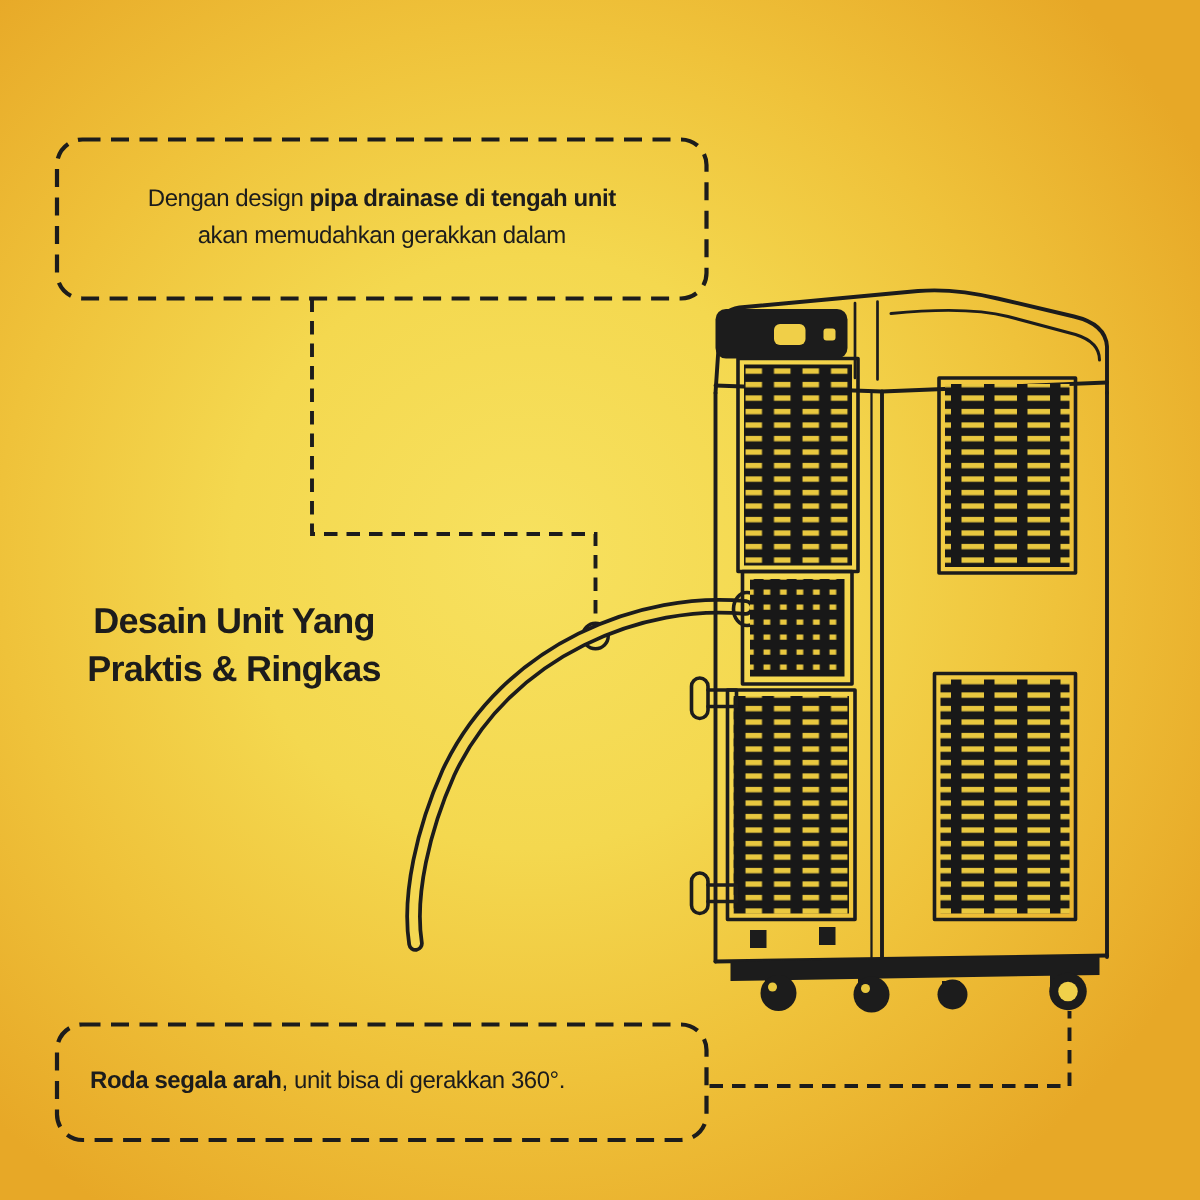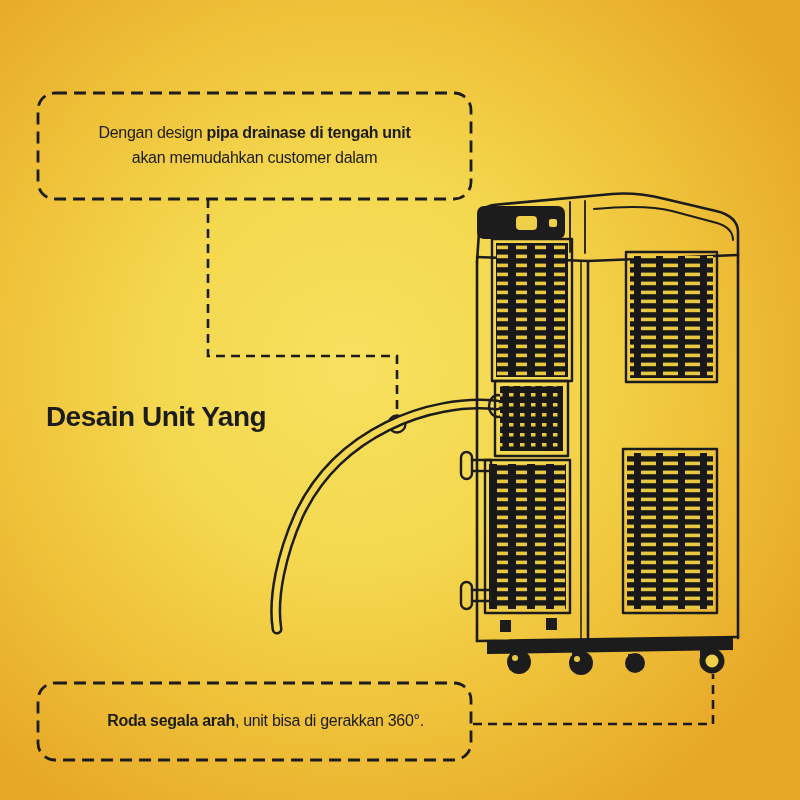--- a/index.html
+++ b/index.html
@@ -5,38 +5,39 @@
   html,body{margin:0;padding:0;}
   .stage{
     position:relative;width:800px;height:800px;overflow:hidden;
     background:radial-gradient(520px 520px at 44% 46%, #f7e15f 0%, #f4d84f 38%, #efc23a 68%, #e7a827 100%);
     font-family:"Liberation Sans", sans-serif;color:#1c1c1c;
   }
   .overlay{position:absolute;left:0;top:0;width:800px;height:800px;z-index:1;}
   .txt{position:absolute;z-index:2;}
   .callout{display:flex;flex-direction:column;justify-content:center;font-size:16px;line-height:1.55;}
   .callout-top{left:38px;top:93px;width:433px;height:106px;text-align:center;}
-  .callout-bottom{left:38px;top:683px;width:433px;height:77px;text-align:center;padding-left:22px;box-sizing:border-box;}
+  .callout-bottom{left:38px;top:683px;width:433px;height:77px;text-align:left;padding-left:22px;box-sizing:border-box;}
   .callout .line{white-space:nowrap;letter-spacing:-0.3px;}
   .b{font-weight:700;}
-  .headline{left:16px;top:399px;width:280px;text-align:center;font-weight:700;font-size:28px;line-height:1.32;letter-spacing:-0.5px;}
+  .headline{left:16px;top:399px;width:280px;text-align:center;font-weight:700;font-size:24px;line-height:1.32;letter-spacing:-0.5px;}
   .headline .line{white-space:nowrap;}
 </style>
 </head>
 <body>
 
 <div class="stage">
 
   <div class="txt headline">
     <div class="line">Desain Unit Yang</div>
+    <div class="line">Praktis &amp; Ringkas</div>
   </div>
 
   <div class="txt callout callout-top">
     <div class="line"><span>Dengan design </span><span class="b">pipa drainase di tengah unit</span></div>
-    <div class="line">akan memudahkan customer dalam</div>
+    <div class="line">akan memudahkan gerakkan dalam</div>
   </div>
 
   <div class="txt callout callout-bottom">
     <div class="line"><span class="b">Roda segala arah</span><span>, unit bisa di gerakkan 360°.</span></div>
   </div>
 
   <svg class="overlay" viewBox="0 0 800 800">
     <defs>
       <pattern id="slatsA" width="19" height="9" patternUnits="userSpaceOnUse">
         <rect width="19" height="9" fill="#181818"></rect>

